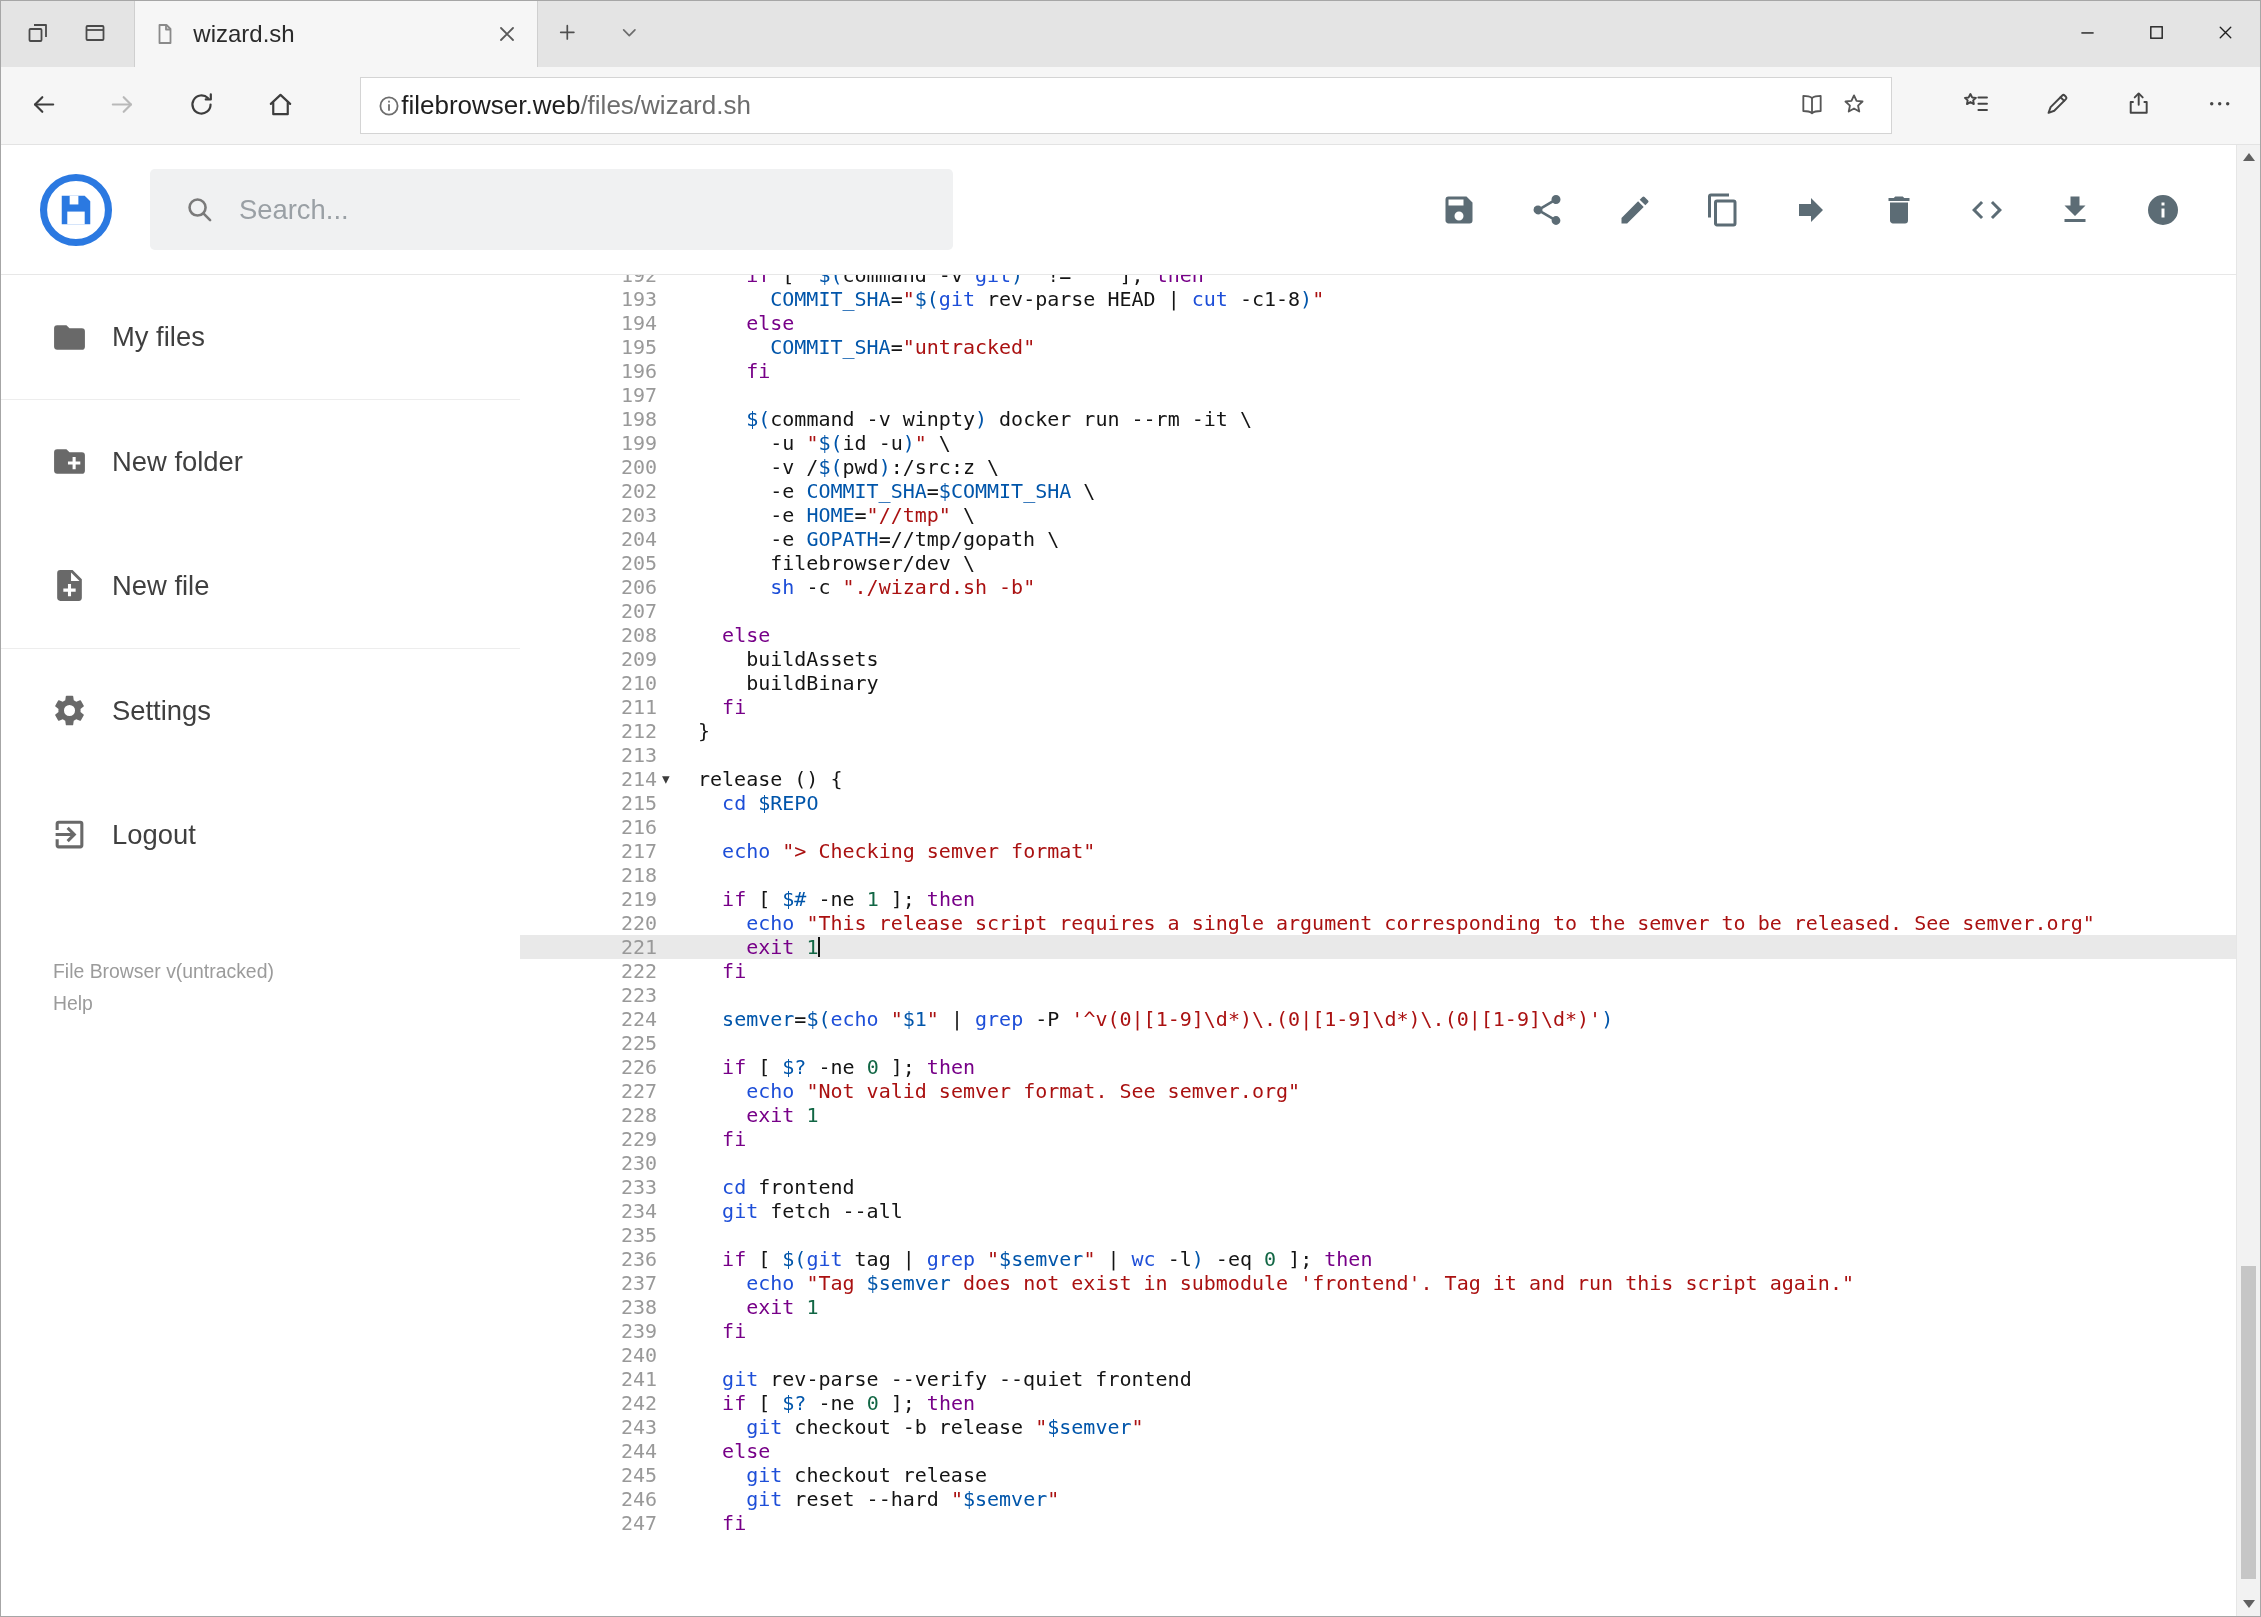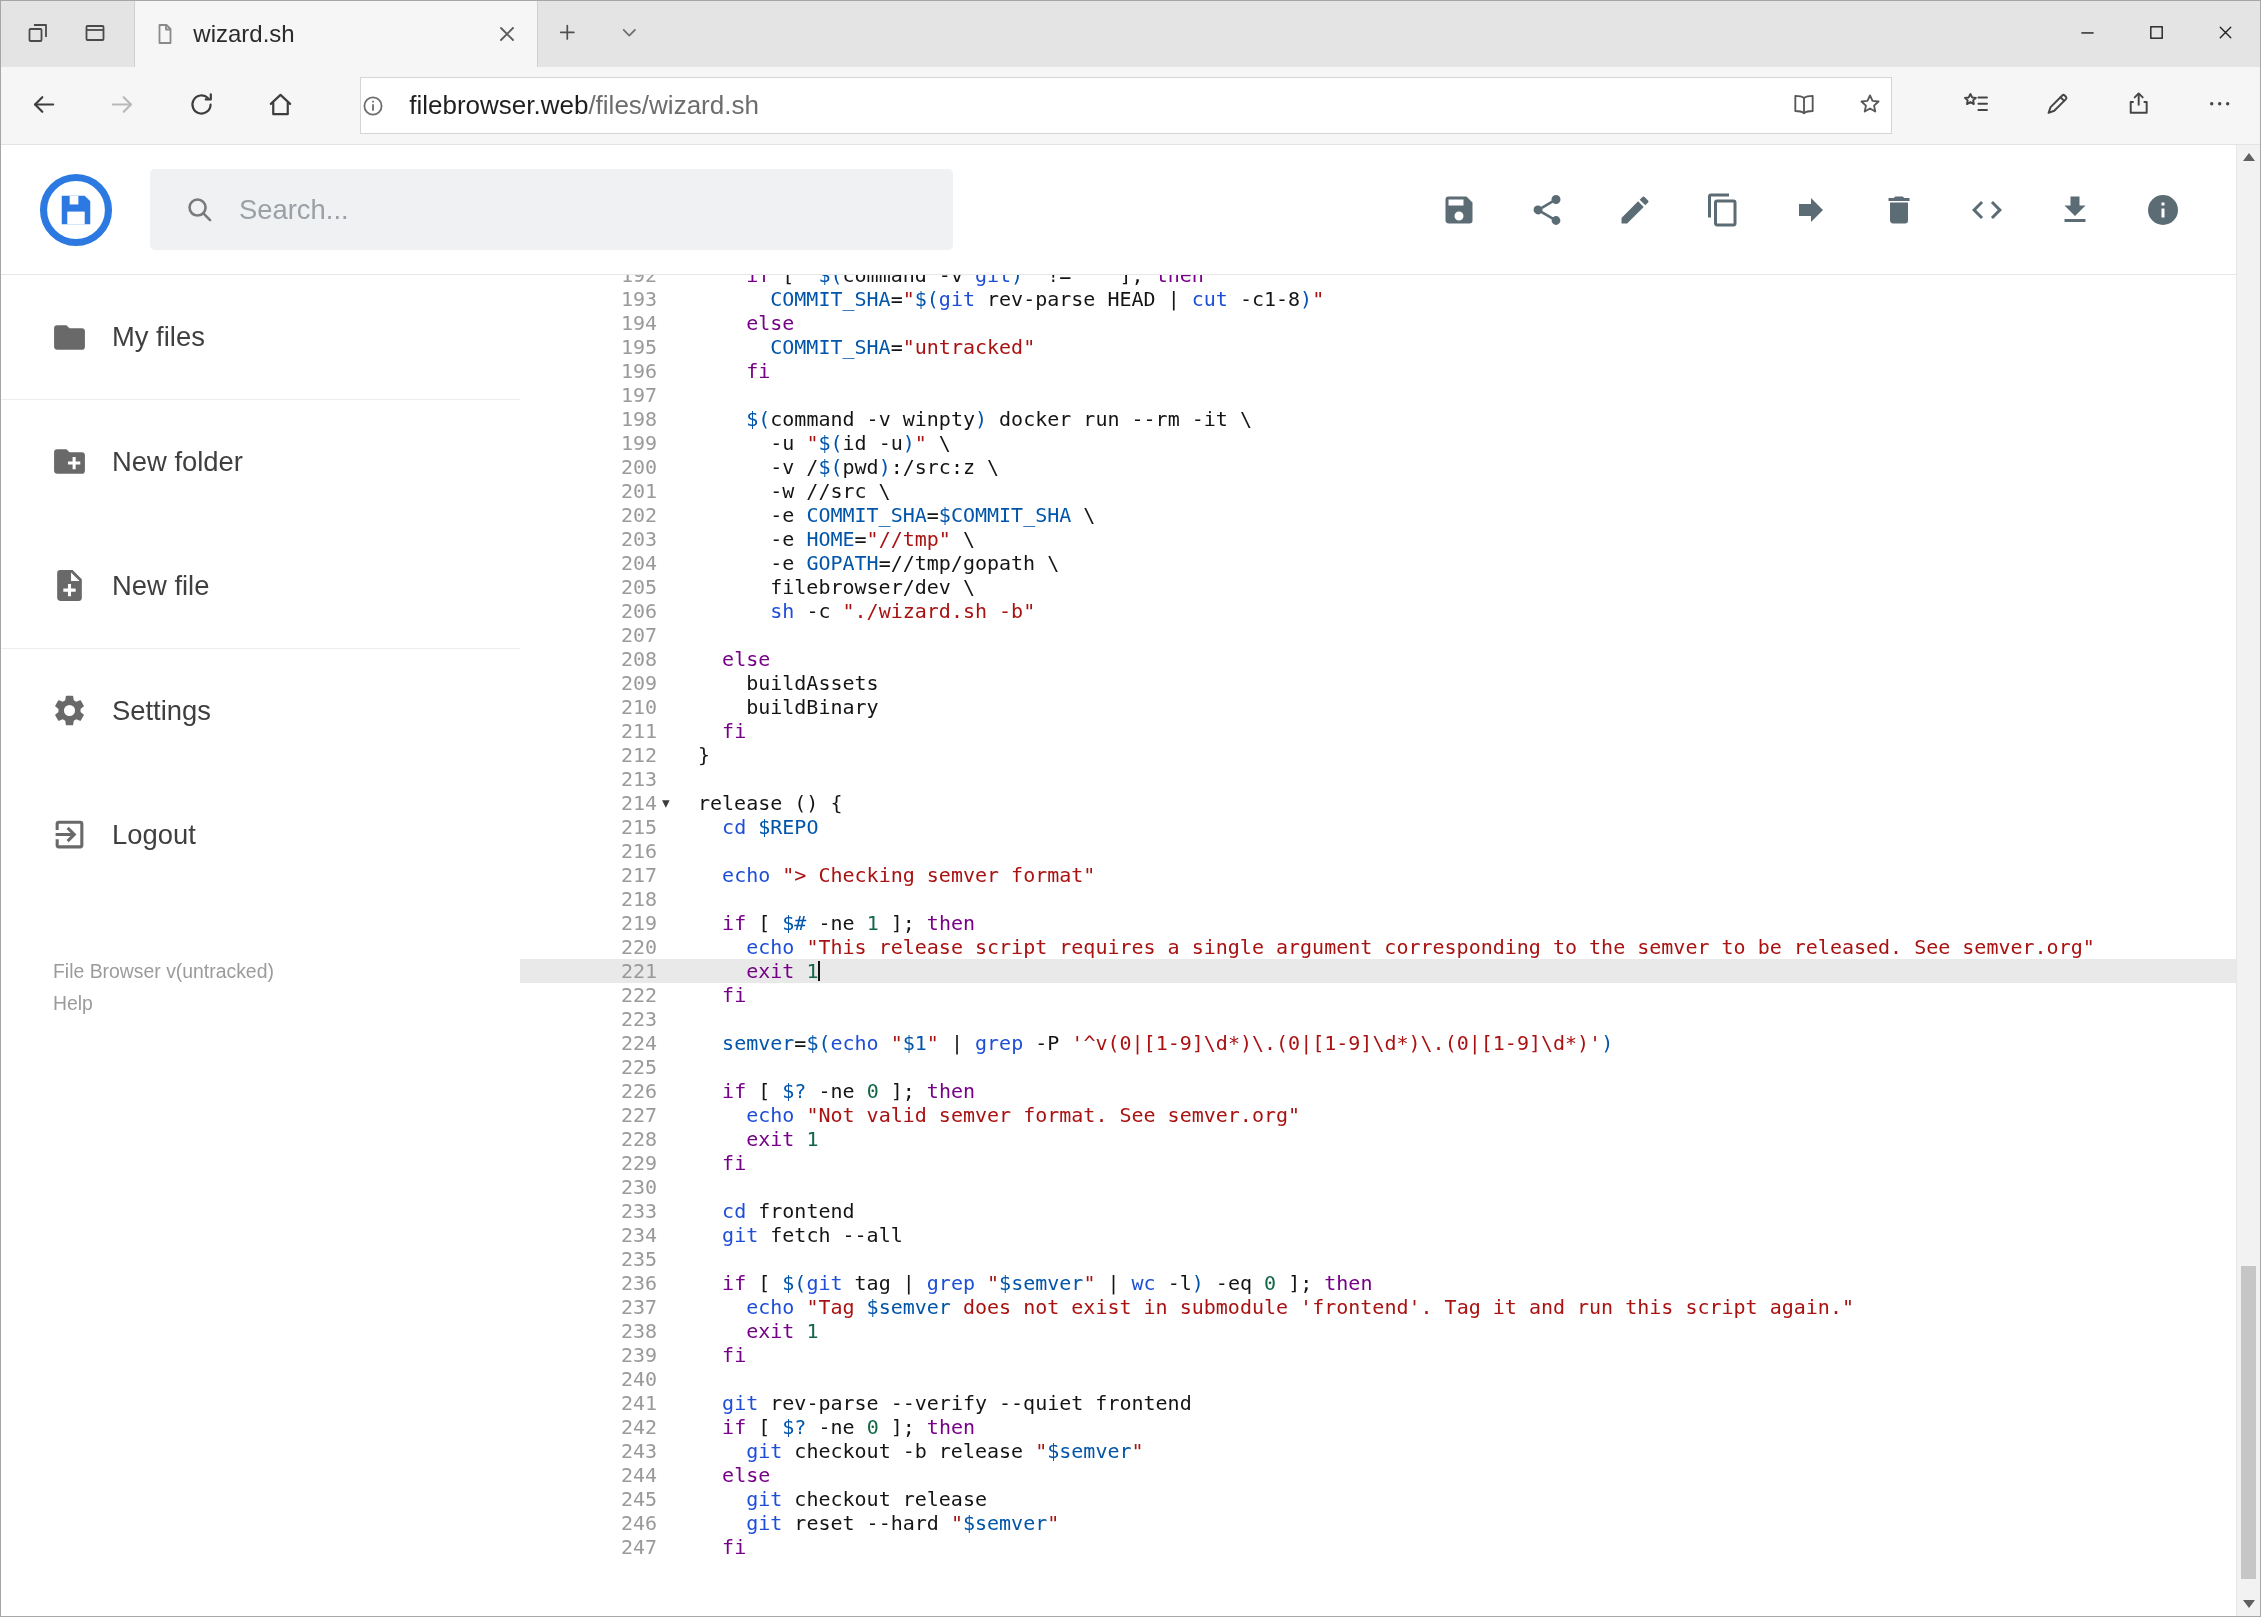--- a/index.html
+++ b/index.html
@@ -25,21 +25,21 @@
   .tabchevron-btn svg { width:22.6px; height:22.6px; }
   .window-controls { margin-left:auto; display:flex; }
   .win-btn { width:69px; display:flex; align-items:center; justify-content:center; color:#1f1f1f; cursor:pointer; }
   .win-btn svg { width:21px; height:21px; }
 
   
   .nav-bar { position:absolute; top:66px; left:0; right:0; height:78px; background:#f6f6f6; border-bottom:0.8px solid #e3e3e3; display:flex; align-items:center; padding-left:3.2px; }
   .nav-btn { width:79px; height:78px; display:flex; align-items:center; justify-content:center; color:#3d3d3d; cursor:pointer; }
   .nav-btn.disabled { color:#b9b9b9; }
   .nav-btn svg { width:29px; height:29px; }
-  .url-bar { margin-left:40px; width:1532px; height:57px; background:#fff; border:0.8px solid #d4d4d4; display:flex; align-items:center; padding:0 0; gap:24px; cursor:text; }
+  .url-bar { margin-left:40px; width:1532px; height:57px; background:#fff; border:0.8px solid #d4d4d4; display:flex; align-items:center; padding:0 16px; gap:0; cursor:text; }
   .url-info { width:24px; height:24px; color:#6d6d6d; flex:none; }
   .url-info svg { width:100%; height:100%; }
   .url-text { flex:1; font-size:26px; white-space:nowrap; overflow:hidden; }
   .url-host { color:#1f1f1f; }
   .url-path { color:#6d6d6d; }
   .url-action { width:42px; display:flex; justify-content:center; color:#575757; cursor:pointer; flex:none; }
   .url-action svg { width:26px; height:26px; }
   .nav-right-btn { width:81px; height:78px; display:flex; align-items:center; justify-content:center; color:#454545; cursor:pointer; }
   .nav-right-btn.first { margin-left:44px; }
   .nav-right-btn svg { width:27.4px; height:27.4px; }
@@ -320,21 +320,20 @@
     <div class="code-lines">
         <div class="code-row"><span class="ln">192</span><span class="code"><span>    </span><span class="tk-kw">if</span><span> [ </span><span class="tk-str">"</span><span class="tk-v2">$(</span><span>command -v </span><span class="tk-bi">git</span><span class="tk-v2">)</span><span class="tk-str">"</span><span> != </span><span class="tk-str">""</span><span> ]; </span><span class="tk-kw">then</span></span></div>
         <div class="code-row"><span class="ln">193</span><span class="code"><span>      </span><span class="tk-def">COMMIT_SHA</span><span>=</span><span class="tk-str">"</span><span class="tk-v2">$(</span><span class="tk-bi">git</span><span> rev-parse HEAD | </span><span class="tk-bi">cut</span><span> -c1-8</span><span class="tk-v2">)</span><span class="tk-str">"</span></span></div>
         <div class="code-row"><span class="ln">194</span><span class="code"><span>    </span><span class="tk-kw">else</span></span></div>
         <div class="code-row"><span class="ln">195</span><span class="code"><span>      </span><span class="tk-def">COMMIT_SHA</span><span>=</span><span class="tk-str">"untracked"</span></span></div>
         <div class="code-row"><span class="ln">196</span><span class="code"><span>    </span><span class="tk-kw">fi</span></span></div>
         <div class="code-row"><span class="ln">197</span><span class="code"></span></div>
         <div class="code-row"><span class="ln">198</span><span class="code"><span>    </span><span class="tk-v2">$(</span><span>command -v winpty</span><span class="tk-v2">)</span><span> docker run --rm -it \</span></span></div>
         <div class="code-row"><span class="ln">199</span><span class="code"><span>      -u </span><span class="tk-str">"</span><span class="tk-v2">$(</span><span>id -u</span><span class="tk-v2">)</span><span class="tk-str">"</span><span> \</span></span></div>
         <div class="code-row"><span class="ln">200</span><span class="code"><span>      -v /</span><span class="tk-v2">$(</span><span>pwd</span><span class="tk-v2">)</span><span>:/src:z \</span></span></div>
-        <div class="code-row"><span class="ln">201</span><span class="code"><span>      -w //src \</span></span></div>
         <div class="code-row"><span class="ln">202</span><span class="code"><span>      -e </span><span class="tk-def">COMMIT_SHA</span><span>=</span><span class="tk-v2">$COMMIT_SHA</span><span> \</span></span></div>
         <div class="code-row"><span class="ln">203</span><span class="code"><span>      -e </span><span class="tk-def">HOME</span><span>=</span><span class="tk-str">"//tmp"</span><span> \</span></span></div>
         <div class="code-row"><span class="ln">204</span><span class="code"><span>      -e </span><span class="tk-def">GOPATH</span><span>=//tmp/gopath \</span></span></div>
         <div class="code-row"><span class="ln">205</span><span class="code"><span>      filebrowser/dev \</span></span></div>
         <div class="code-row"><span class="ln">206</span><span class="code"><span>      </span><span class="tk-bi">sh</span><span> -c </span><span class="tk-str">"./wizard.sh -b"</span></span></div>
         <div class="code-row"><span class="ln">207</span><span class="code"></span></div>
         <div class="code-row"><span class="ln">208</span><span class="code"><span>  </span><span class="tk-kw">else</span></span></div>
         <div class="code-row"><span class="ln">209</span><span class="code"><span>    buildAssets</span></span></div>
         <div class="code-row"><span class="ln">210</span><span class="code"><span>    buildBinary</span></span></div>
         <div class="code-row"><span class="ln">211</span><span class="code"><span>  </span><span class="tk-kw">fi</span></span></div>

